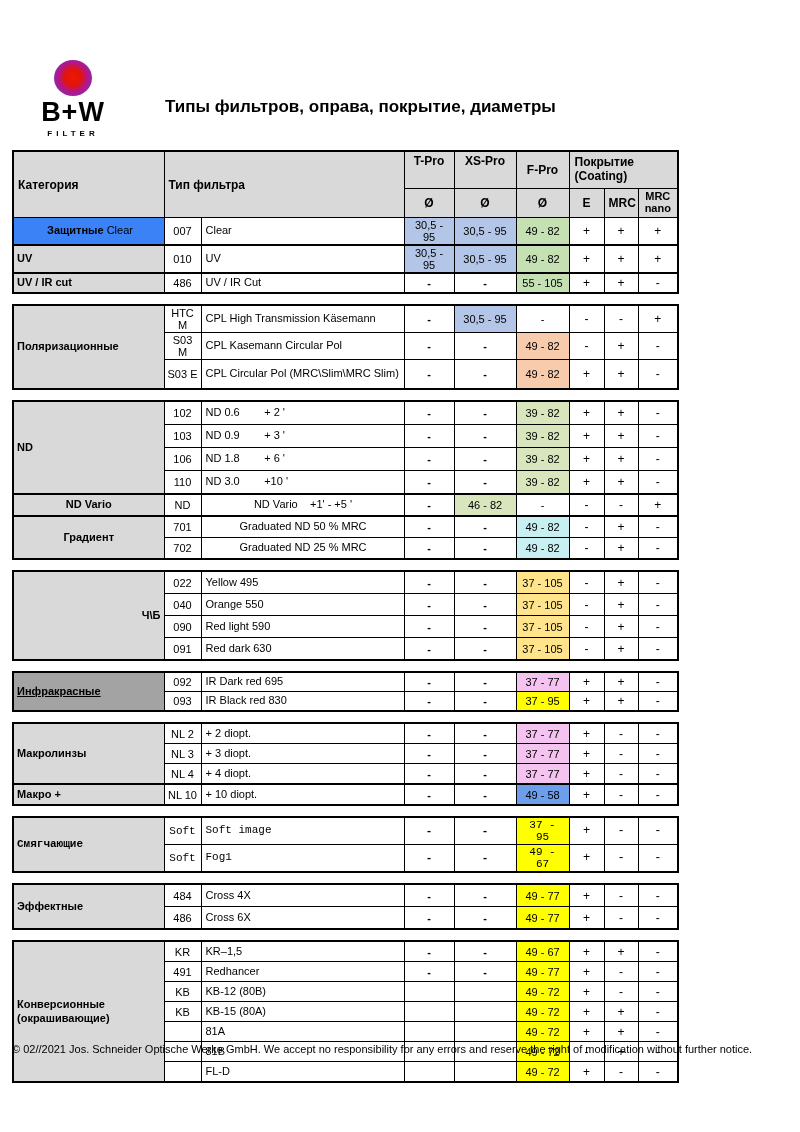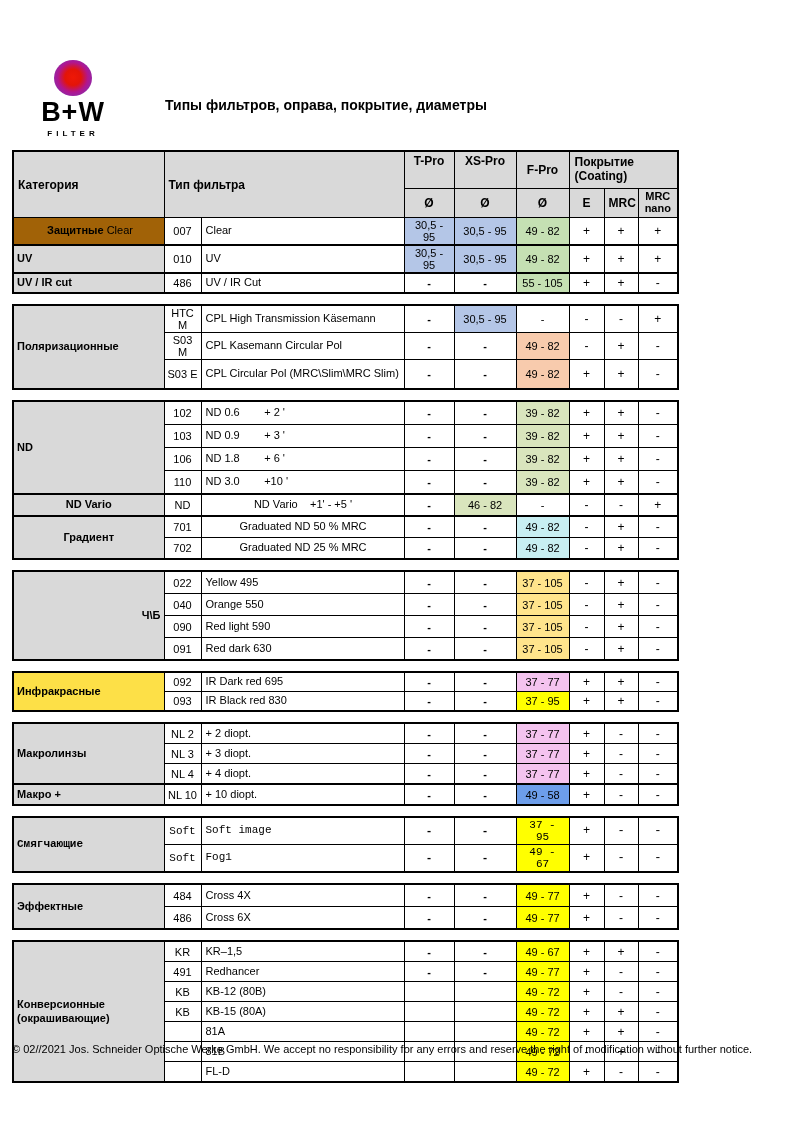--- a/index.html
+++ b/index.html
@@ -6,21 +6,21 @@
   body{width:800px;height:1132px;overflow:hidden;font-family:"Liberation Sans",sans-serif;color:#000;position:relative;}
   .page{position:relative;width:800px;height:1132px;background:#fff;}
 
   
   .logo{position:absolute;left:32px;top:60px;width:82px;text-align:center;}
   .logo-circle{width:38px;height:36px;margin:0 auto 3px auto;border-radius:50%;
     background:radial-gradient(circle at 50% 48%, #ef1806 0%, #e31408 30%, #b01690 56%, #8e2aa8 76%, #842ba0 100%);}
   .logo-text{font-size:27px;font-weight:bold;letter-spacing:1px;line-height:1;}
   .logo-sub{font-size:8px;font-weight:bold;letter-spacing:4px;margin-top:3px;}
 
-  .title{position:absolute;left:165px;top:97px;font-size:14px;font-weight:bold;margin:0;white-space:nowrap;}
+  .title{position:absolute;left:165px;top:97px;font-size:17px;font-weight:bold;margin:0;white-space:nowrap;}
 
   .tables{position:absolute;left:12px;top:150px;width:668px;}
   table.blk{border:2px solid #000;border-collapse:collapse;table-layout:fixed;width:665px;margin:0 0 10px 0;}
   th,td{border:1px solid #000;overflow:hidden;}
   th{font-size:12px;font-weight:bold;padding:2px 4px;}
   thead tr:nth-child(1) th{height:32px;}
   thead tr:nth-child(2) th{height:24px;}
   .th-cat,.th-type{text-align:left;vertical-align:middle;padding-left:4px;}
   .th-pro{text-align:center;vertical-align:top;}
   .th-fpro{text-align:center;vertical-align:middle;}
@@ -86,21 +86,21 @@
             <th class="th-d" style="background: rgb(217, 217, 217);">Ø</th>
             <th class="th-d" style="background: rgb(217, 217, 217);">Ø</th>
             <th class="th-d" style="background: rgb(217, 217, 217);">Ø</th>
             <th class="th-d" style="background: rgb(217, 217, 217);">E</th>
             <th class="th-d" style="background: rgb(217, 217, 217);">MRC</th>
             <th class="th-d th-nano" style="background: rgb(217, 217, 217);">MRC nano</th>
           </tr>
         </thead>
         <tbody>
           <tr>
-            <td class="cat" rowspan="1" style="background: #a16207; padding-left: 33px;"><span class="cb">Защитные</span><span class="rest">&nbsp;Clear</span></td>
+            <td class="cat" rowspan="1" style="background: #3b82f6; padding-left: 33px;"><span class="cb">Защитные</span><span class="rest">&nbsp;Clear</span></td>
             <td class="code">007</td>
             <td class="name">Clear</td>
             <td class="dia" style="background: rgb(180, 198, 231);">30,5 - 95</td>
             <td class="dia" style="background: rgb(180, 198, 231);">30,5 - 95</td>
             <td class="dia" style="background: rgb(197, 224, 179);">49 - 82</td>
             <td class="sym">+</td>
             <td class="sym">+</td>
             <td class="sym">+</td>
           </tr>
           <tr class="sep">
@@ -324,21 +324,21 @@
           <col style="width: 203px;">
           <col style="width: 50px;">
           <col style="width: 62px;">
           <col style="width: 53px;">
           <col style="width: 35px;">
           <col style="width: 34px;">
           <col style="width: 40px;">
         </colgroup>
         <tbody>
           <tr>
-            <td class="cat" rowspan="2" style="background: #fde047;"><span class="cb">Инфракрасные</span></td>
+            <td class="cat" rowspan="2" style="background: #a3a3a3; text-decoration: underline;"><span class="cb">Инфракрасные</span></td>
             <td class="code">092</td>
             <td class="name">IR Dark red 695</td>
             <td class="dia bd">-</td>
             <td class="dia bd">-</td>
             <td class="dia" style="background: rgb(244, 195, 239);">37 - 77</td>
             <td class="sym">+</td>
             <td class="sym">+</td>
             <td class="sym">-</td>
           </tr>
           <tr>

